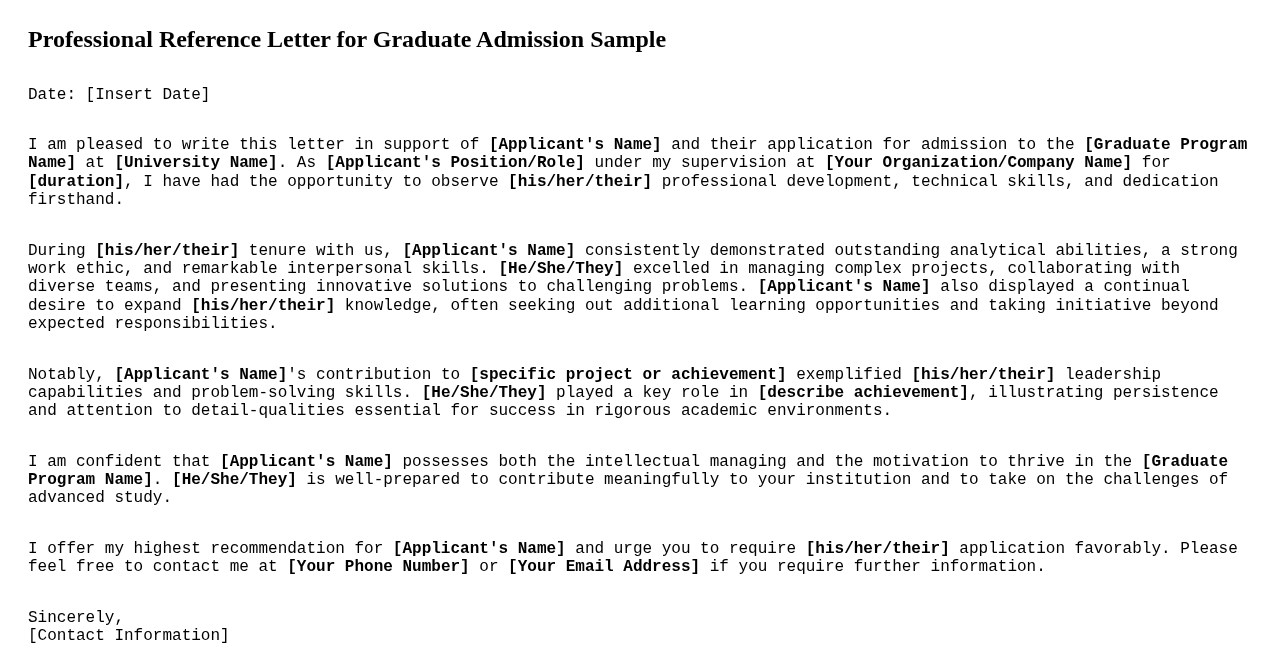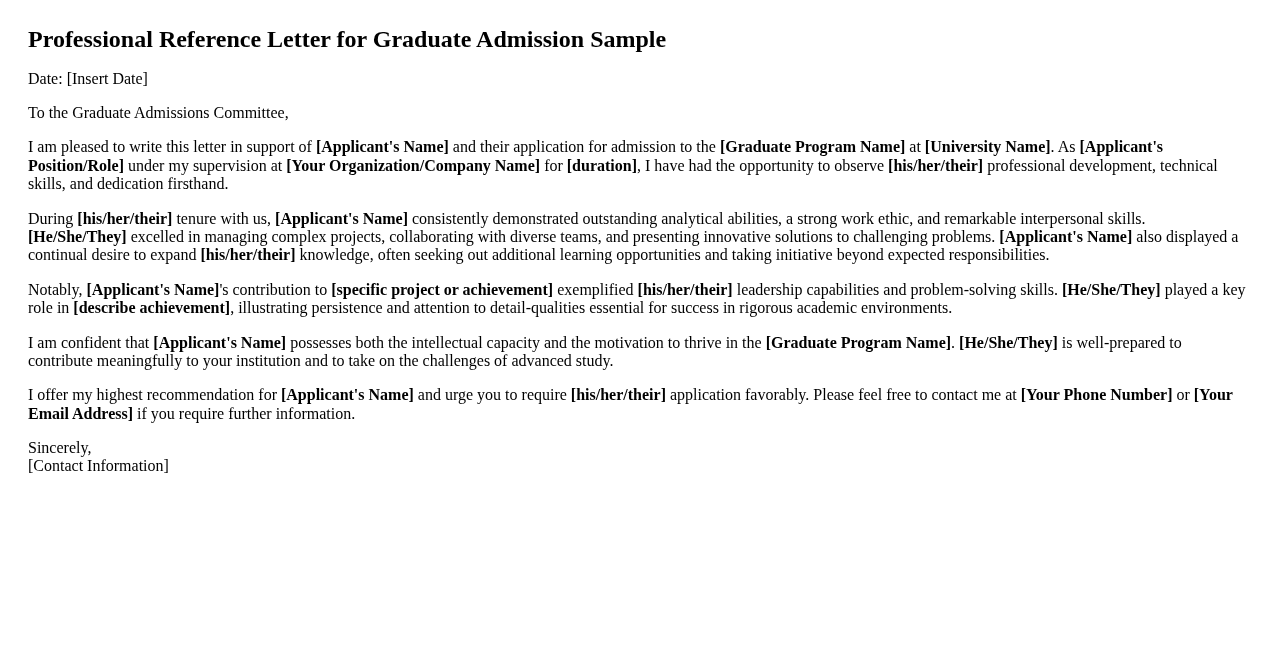--- a/index.html
+++ b/index.html
@@ -18,48 +18,48 @@
     padding: 2px 32px 60px 28px;
     background: #ffffff;
   }
   h1.doc-title {
     font-size: 24px;
     font-weight: bold;
     line-height: 1.15;
     margin: 24px 0 16px 0;
   }
   p.doc-par {
-    margin: 16px 0;
+    margin: 32px 0;
     text-align: left;
+    font-family: Liberation Mono, monospace;
   }
   p.doc-par b {
     font-weight: bold;
   }
   .sig-line {
     display: block;
   }
 </style>
 </head>
 <body>
 
 <div class="page">
 
   <h1 class="doc-title">Professional Reference Letter for Graduate Admission Sample</h1>
 
   <p class="doc-par">Date: [Insert Date]</p>
 
-  <p class="doc-par">To the Graduate Admissions Committee,</p>
 
   <p class="doc-par"><span>I am pleased to write this letter in support of </span><b>[Applicant's Name]</b><span> and their application for admission to the </span><b>[Graduate Program Name]</b><span> at </span><b>[University Name]</b><span>. As </span><b>[Applicant's Position/Role]</b><span> under my supervision at </span><b>[Your Organization/Company Name]</b><span> for </span><b>[duration]</b><span>, I have had the opportunity to observe </span><b>[his/her/their]</b><span> professional development, technical skills, and dedication firsthand.</span></p>
 
   <p class="doc-par"><span>During </span><b>[his/her/their]</b><span> tenure with us, </span><b>[Applicant's Name]</b><span> consistently demonstrated outstanding analytical abilities, a strong work ethic, and remarkable interpersonal skills. </span><b>[He/She/They]</b><span> excelled in managing complex projects, collaborating with diverse teams, and presenting innovative solutions to challenging problems. </span><b>[Applicant's Name]</b><span> also displayed a continual desire to expand </span><b>[his/her/their]</b><span> knowledge, often seeking out additional learning opportunities and taking initiative beyond expected responsibilities.</span></p>
 
   <p class="doc-par"><span>Notably, </span><b>[Applicant's Name]</b><span>'s contribution to </span><b>[specific project or achievement]</b><span> exemplified </span><b>[his/her/their]</b><span> leadership capabilities and problem-solving skills. </span><b>[He/She/They]</b><span> played a key role in </span><b>[describe achievement]</b><span>, illustrating persistence and attention to detail-qualities essential for success in rigorous academic environments.</span></p>
 
-  <p class="doc-par"><span>I am confident that </span><b>[Applicant's Name]</b><span> possesses both the intellectual capacity and the motivation to thrive in the </span><b>[Graduate Program Name]</b><span>. </span><b>[He/She/They]</b><span> is well-prepared to contribute meaningfully to your institution and to take on the challenges of advanced study.</span></p>
+  <p class="doc-par"><span>I am confident that </span><b>[Applicant's Name]</b><span> possesses both the intellectual managing and the motivation to thrive in the </span><b>[Graduate Program Name]</b><span>. </span><b>[He/She/They]</b><span> is well-prepared to contribute meaningfully to your institution and to take on the challenges of advanced study.</span></p>
 
   <p class="doc-par"><span>I offer my highest recommendation for </span><b>[Applicant's Name]</b><span> and urge you to require </span><b>[his/her/their]</b><span> application favorably. Please feel free to contact me at </span><b>[Your Phone Number]</b><span> or </span><b>[Your Email Address]</b><span> if you require further information.</span></p>
 
   <p class="doc-par">
     <span class="sig-line">Sincerely,</span>
     <span class="sig-line">[Contact Information]</span>
   </p>
 
 </div>
 

